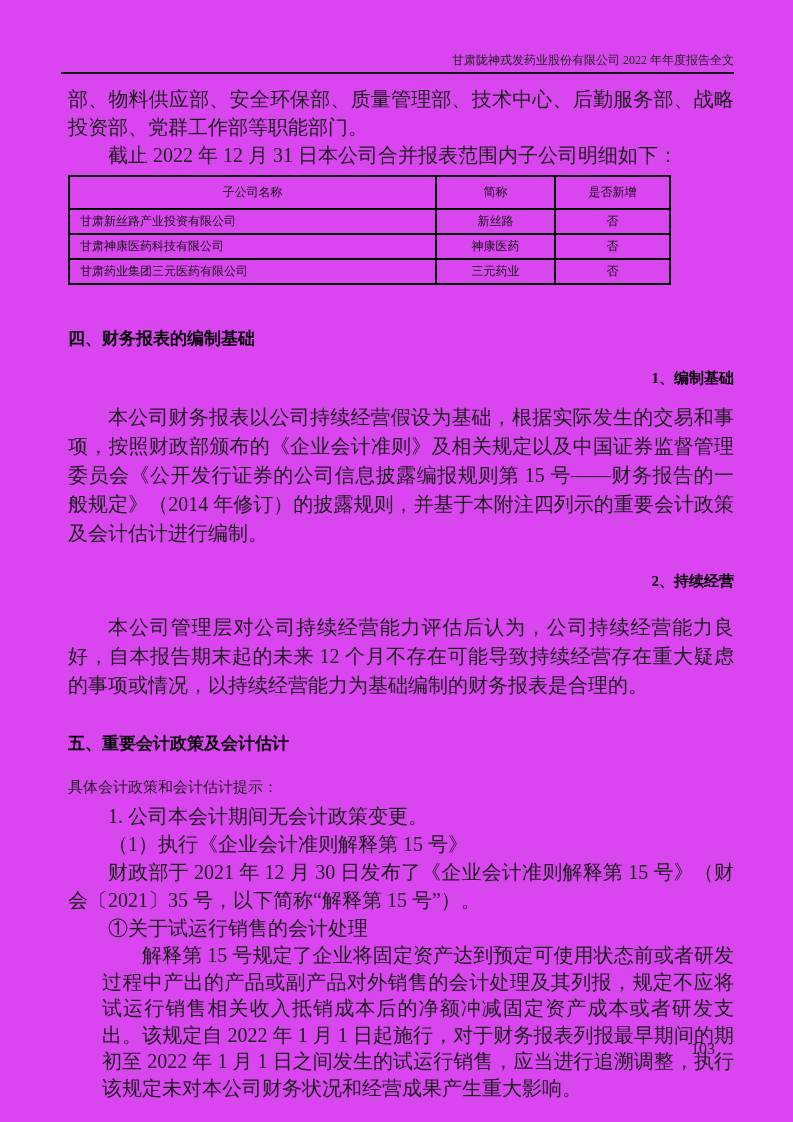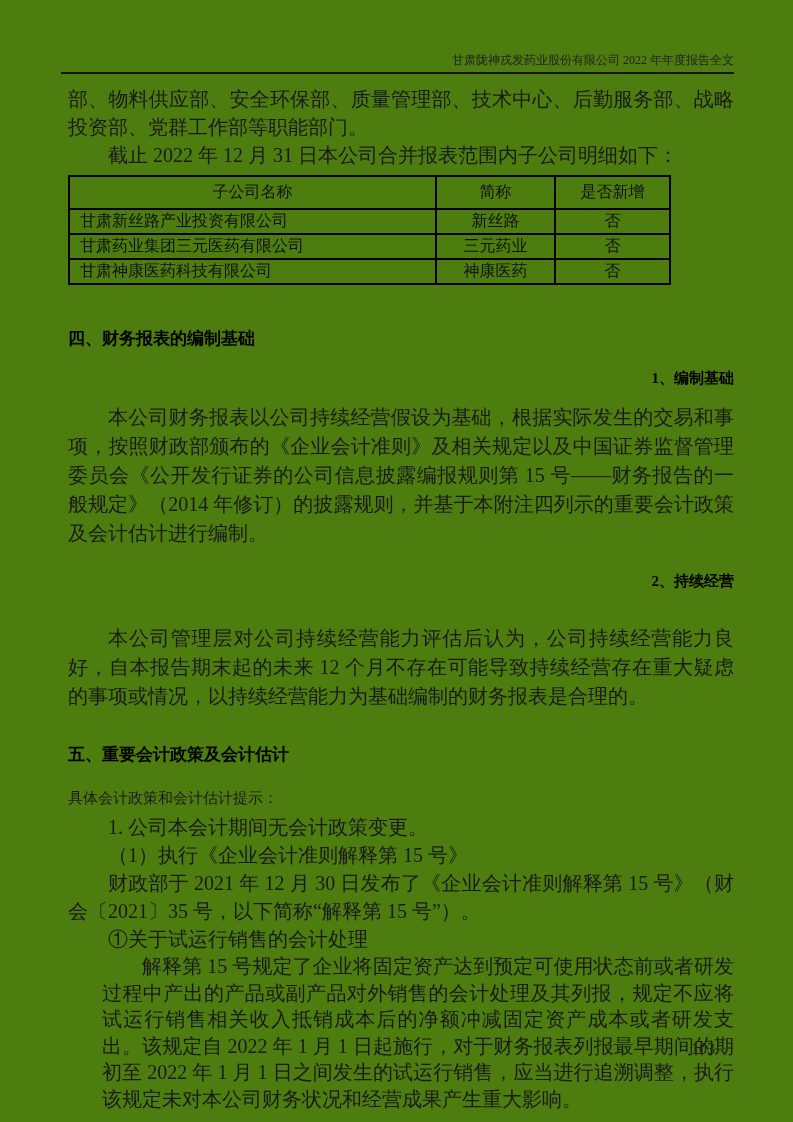--- a/index.html
+++ b/index.html
@@ -2,21 +2,21 @@
 <html lang="zh"><head>
 <meta charset="utf-8">
 <style>
   * { margin: 0; padding: 0; box-sizing: border-box; }
   html, body { background: #e8e8e8; }
   .page {
     position: relative;
     width: 793px;
     height: 1122px;
     margin: 0 auto;
-    background: #4d7c0f;
+    background: #d946ef;
     color: #1a1a1a;
     font-family: "Liberation Serif", "DejaVu Serif", serif;
     padding: 52px 59px 0 68px;
     overflow: hidden;
   }
   
   .doc-header {
     margin-left: -7px;
     padding-bottom: 3px;
     border-bottom: 2px solid #141414;
@@ -35,21 +35,21 @@
   .indent { text-indent: 2em; }
   .p-top-11 { margin-top: 11px; }
   .lh29 { line-height: 29px; }
   .lh26 { line-height: 26.5px; margin-left: 34px; }
   
   table.subs-table {
     margin-top: 6px;
     border-collapse: collapse;
     table-layout: fixed;
     width: 601px;
-    font-size: 16px;
+    font-size: 12px;
     color: #111;
     padding-left: 25px;
   }
   table.subs-table th, table.subs-table td {
     border: 2px solid #000;
     text-align: center;
     font-weight: normal;
     padding: 0 4px;
   }
   table.subs-table th { height: 33px; }
@@ -72,21 +72,21 @@
     color: #000;
     text-align: right;
   }
   .h2.sub2 { margin-top: 22px; }
   .note-small {
     font-size: 15px;
     line-height: 18px;
     margin-top: 22px;
   }
   .m-top-14 { margin-top: 14px; }
-  .m-top-21 { margin-top: 32px; }
+  .m-top-21 { margin-top: 21px; }
   .m-top-6  { margin-top: 6px; }
   .m-top-0  { margin-top: 0; }
   
   .page-number {
     position: absolute;
     top: 1040px;
     right: 78px;
     font-size: 16px;
     color: #222;
   }
@@ -114,27 +114,27 @@
         <th>是否新增</th>
       </tr>
     </thead>
     <tbody>
       <tr>
         <td class="c1">甘肃新丝路产业投资有限公司</td>
         <td>新丝路</td>
         <td>否</td>
       </tr>
       <tr>
-        <td class="c1">甘肃药业集团三元医药有限公司</td>
-        <td>三元药业</td>
+        <td class="c1">甘肃神康医药科技有限公司</td>
+        <td>神康医药</td>
         <td>否</td>
       </tr>
       <tr>
-        <td class="c1">甘肃神康医药科技有限公司</td>
-        <td>神康医药</td>
+        <td class="c1">甘肃药业集团三元医药有限公司</td>
+        <td>三元药业</td>
         <td>否</td>
       </tr>
     </tbody>
   </table>
 
   <h2 class="h1">四、财务报表的编制基础</h2>
 
   <h3 class="h2">1、编制基础</h3>
   <p class="para indent lh29 m-top-14">本公司财务报表以公司持续经营假设为基础，根据实际发生的交易和事项，按照财政部颁布的《企业会计准则》及相关规定以及中国证券监督管理委员会《公开发行证券的公司信息披露编报规则第 15 号——财务报告的一般规定》（2014 年修订）的披露规则，并基于本附注四列示的重要会计政策及会计估计进行编制。</p>
 

